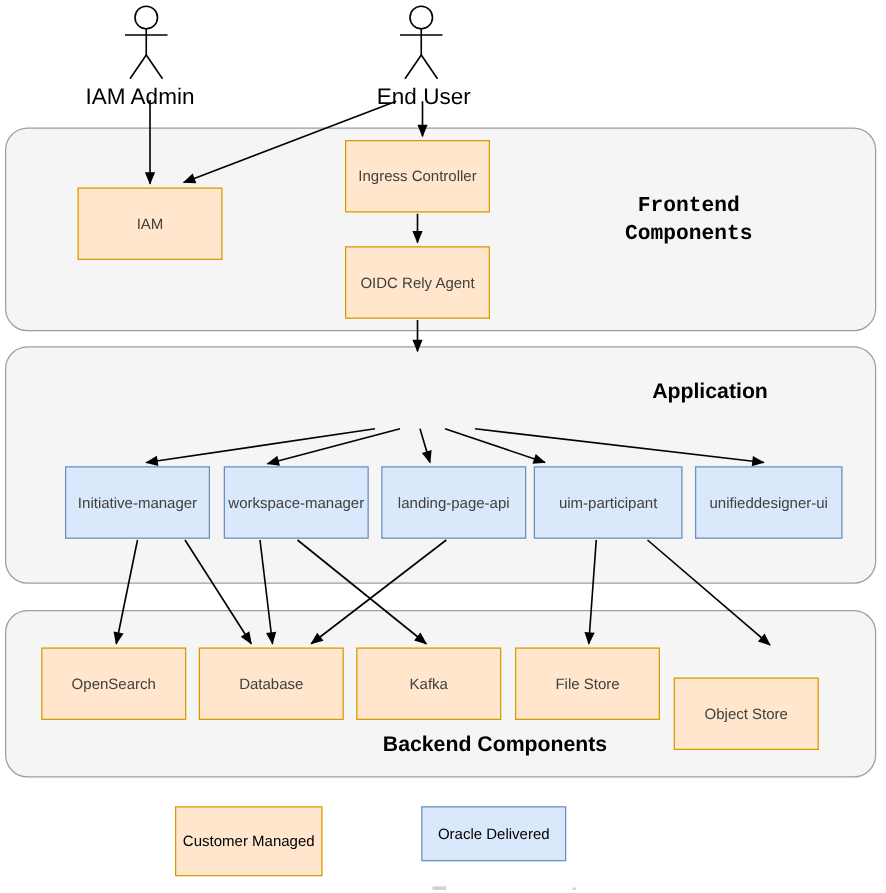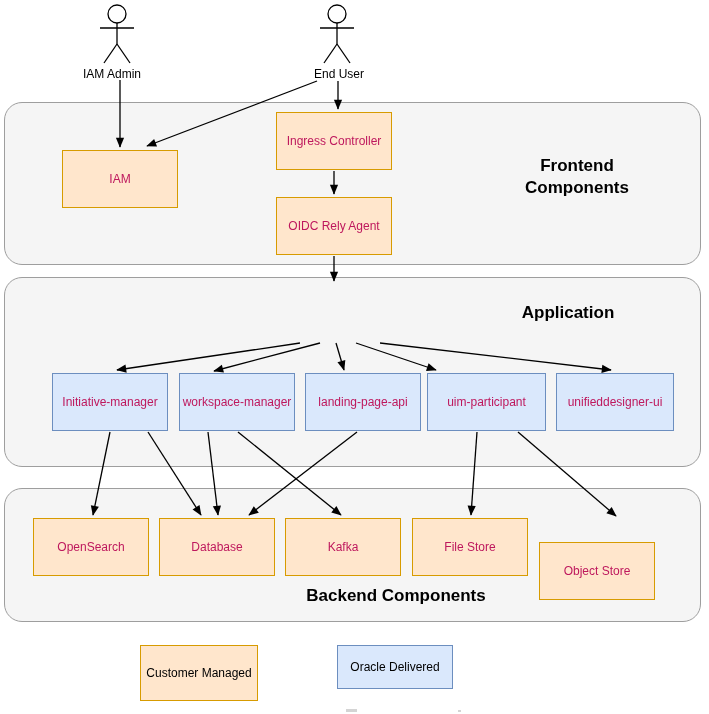--- a/index.html
+++ b/index.html
@@ -4,41 +4,41 @@
 <style>
   html,body{margin:0;padding:0;background:#fff;}
   .canvas{position:relative;width:709px;height:714px;background:#ffffff;
           font-family:"Liberation Sans",sans-serif;overflow:hidden;}
   .container-box{position:absolute;background:#f5f5f5;border:1px solid #9e9e9e;
           border-radius:18px;box-sizing:border-box;}
   .container-label{position:absolute;font-weight:bold;font-size:17px;color:#000;
           text-align:center;white-space:pre-line;transform:translateX(-50%);line-height:1.3;}
   .node{position:absolute;width:116px;height:58px;box-sizing:border-box;
           display:flex;align-items:center;justify-content:center;
-          font-size:12px;color:#be185d;text-align:center;line-height:1.2;padding:2px;}
+          font-size:12px;color:#404040;text-align:center;line-height:1.2;padding:2px;}
   .customer{background:#ffe6cc;border:1.4px solid #d79b00;}
   .oracle{background:#dae8fc;border:1.4px solid #6c8ebf;}
-  .actor-label{position:absolute;font-size:12px;color:#000;transform:translateX(-50%);
+  .actor-label{position:absolute;font-size:18px;color:#000;transform:translateX(-50%);
           white-space:nowrap;}
   svg.overlay{position:absolute;left:0;top:0;width:709px;height:714px;
           pointer-events:none;z-index:5;}
   .lgnd{position:absolute;display:flex;align-items:center;justify-content:center;
           font-size:12px;color:#000;box-sizing:border-box;}
   .wm-frag{position:absolute;background:#c9c9c9;opacity:.8;}
 </style>
 </head>
 <body>
 
 <div class="canvas">
 
   <div class="container-box" style="left:4px;top:102px;width:697px;height:163px;"></div>
   <div class="container-box" style="left:4px;top:277px;width:697px;height:190px;"></div>
   <div class="container-box" style="left:4px;top:488px;width:697px;height:134px;"></div>
 
-  <div class="container-label" style="left:577px;top:155px;">Frontend
+  <div class="container-label" style="left:551px;top:155px;font-family:Liberation Mono, monospace;">Frontend
 Components</div>
   <div class="container-label" style="left:568px;top:302px;">Application</div>
   <div class="container-label" style="left:396px;top:585px;">Backend Components</div>
 
   <div class="node customer" style="left:62px;top:150px;">IAM</div>
   <div class="node customer" style="left:276px;top:112px;">Ingress Controller</div>
   <div class="node customer" style="left:276px;top:197px;">OIDC Rely Agent</div>
 
   <div class="node oracle" style="left:52px;top:373px;">Initiative-manager</div>
   <div class="node oracle" style="left:179px;top:373px;">workspace-manager</div>

